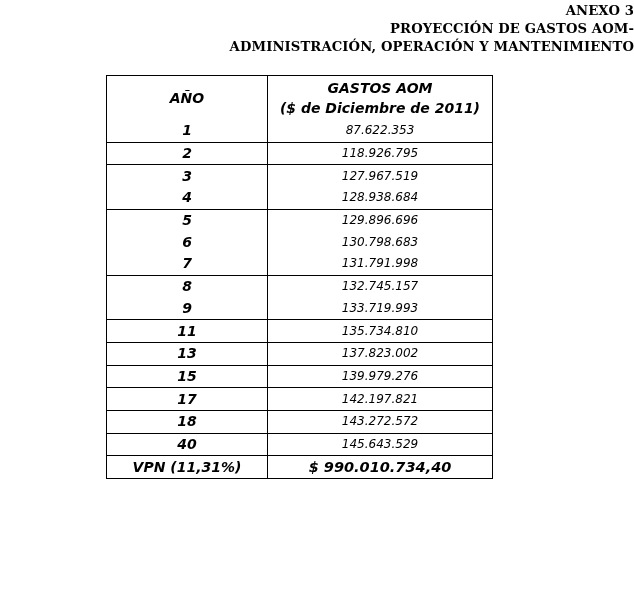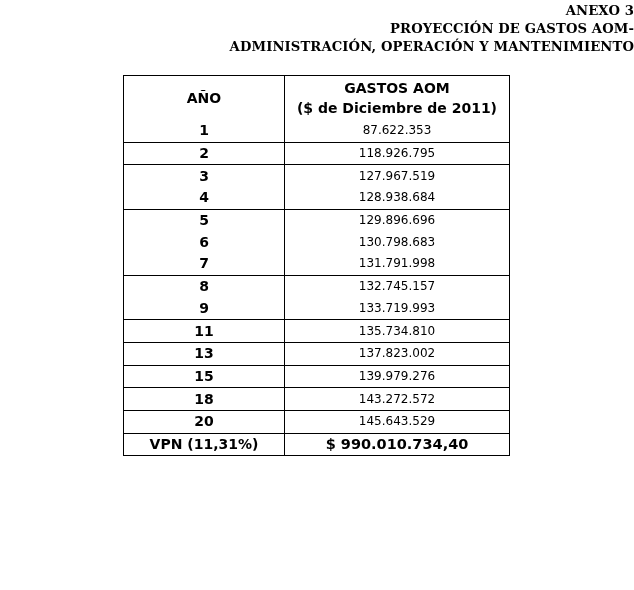--- a/index.html
+++ b/index.html
@@ -6,23 +6,24 @@
   body { width: 634px; height: 590px; position: relative; overflow: hidden; color: #000; }
   .title {
     position: absolute; left: 0; width: 634px; text-align: right;
     font-family: "DejaVu Serif", "Liberation Serif", serif; font-weight: bold;
     font-size: 13.2px; line-height: 19px; letter-spacing: 0.1px;
   }
   .t1 { top: 1px; }
   .t2 { top: 19px; }
   .t3 { top: 37px; }
   table.aom {
-    position: absolute; left: 123px; top: 75px;
+    position: absolute; left: 106px; top: 75px;
     border-collapse: collapse; width: 387px;
     font-family: "DejaVu Sans", "Liberation Sans", sans-serif;
+    font-style: italic;
   }
   table.aom td { padding: 0; text-align: center; height: 21.7px; line-height: 21px; }
   td.yr { width: 160px; border-left: 1.5px solid #000; border-right: 1.5px solid #000; font-weight: bold; font-size: 14px; }
   td.val { border-right: 1.5px solid #000; font-size: 12px; }
   tr.top td { border-top: 1.5px solid #000; }
   tr.last td { border-bottom: 1.5px solid #000; }
   tr.hdr td { height: 44px; line-height: 20px; }
   td.hdr-yr { font-weight: bold; font-size: 14px; vertical-align: middle; padding-top: 2px; }
   td.hdr-val { font-weight: bold; font-size: 14px; vertical-align: middle; }
   tr.vpn td { border-top: 1.5px solid #000; border-bottom: 1.5px solid #000; font-weight: bold; }
@@ -86,25 +87,29 @@
     </tr>
     <tr class="top last">
       <td class="yr">13</td>
       <td class="val">137.823.002</td>
     </tr>
     <tr class="last">
       <td class="yr">15</td>
       <td class="val">139.979.276</td>
     </tr>
     <tr class="top last">
+      <td class="yr">17</td>
+      <td class="val">142.197.821</td>
+    </tr>
+    <tr class="top last">
       <td class="yr">18</td>
       <td class="val">143.272.572</td>
     </tr>
     <tr class="last">
-      <td class="yr">20</td>
+      <td class="yr">40</td>
       <td class="val">145.643.529</td>
     </tr>
     <tr class="vpn">
       <td class="yr">VPN (11,31%)</td>
       <td class="val">$ 990.010.734,40</td>
     </tr>
   </tbody>
 </table>
 
 </body></html>

